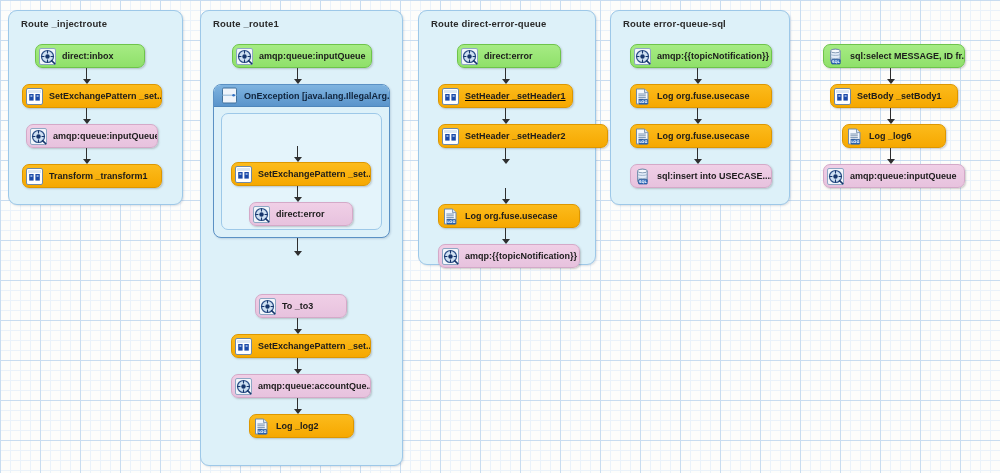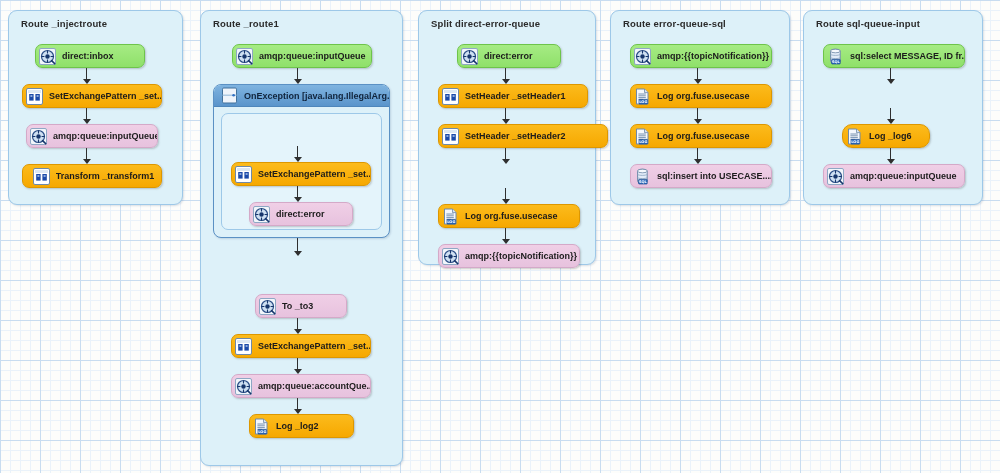--- a/index.html
+++ b/index.html
@@ -200,21 +200,21 @@
         <svg width="17" height="17" viewBox="0 0 17 17">
           <rect x="0.5" y="0.5" width="16" height="16" rx="1.5" fill="#f2f6fb" stroke="#8ea7c4"></rect>
           <circle cx="8.5" cy="8.5" r="6" fill="#cfe0f2" stroke="#2a4d86" stroke-width="1.2"></circle>
           <circle cx="8.5" cy="8.5" r="2.2" fill="#16356b"></circle>
           <path d="M8.5 2.4 L8.5 5.4 M8.5 11.6 L8.5 14.6 M2.4 8.5 L5.4 8.5 M11.6 8.5 L14.6 8.5" stroke="#16356b" stroke-width="1.1"></path>
           <path d="M12.6 12.6 L15.8 15.8" stroke="#16356b" stroke-width="1.6" stroke-linecap="round"></path>
         </svg>
       </span>
       <span class="label">amqp:queue:inputQueue</span>
     </div>
-    <div class="node orange" style="left: 22px; top: 164px; width: 140px; justify-content: center;">
+    <div class="node orange" style="left: 22px; top: 164px; width: 140px;">
       <span class="icon">
         <svg width="17" height="17" viewBox="0 0 17 17">
           <rect x="0.5" y="0.5" width="16" height="16" rx="1.5" fill="#ffffff" stroke="#6f89a8"></rect>
           <rect x="2" y="2" width="13" height="3" fill="#dce7f3"></rect>
           <rect x="3.2" y="6" width="4.4" height="6.6" fill="#1b49a8"></rect>
           <rect x="9.4" y="6" width="4.4" height="6.6" fill="#1b49a8"></rect>
           <rect x="4.4" y="7.3" width="2" height="1.4" fill="#b9d2f2"></rect>
           <rect x="10.6" y="7.3" width="2" height="1.4" fill="#b9d2f2"></rect>
         </svg>
       </span>
@@ -344,21 +344,21 @@
           <path d="M2.5 1 L10.5 1 L14 4.6 L14 16 L2.5 16 Z" fill="#f4f8fd" stroke="#6f89a8"></path>
           <path d="M10.5 1 L10.5 4.6 L14 4.6" fill="#d6e4f4" stroke="#6f89a8" stroke-width="0.8"></path>
           <path d="M4.4 6 L11.8 6 M4.4 7.8 L11.8 7.8 M4.4 9.6 L11.8 9.6 M4.4 11.4 L9 11.4" stroke="#6c88a8" stroke-width="0.9"></path>
           <rect x="5" y="11.4" width="8.6" height="4.6" rx="0.6" fill="#2f6fc4" stroke="#1d4b8c" stroke-width="0.7"></rect>
           <text x="9.3" y="15" font-family="DejaVu Sans, sans-serif" font-size="3.6" fill="#ffffff" text-anchor="middle" font-weight="bold">LOG</text>
         </svg>
       </span>
       <span class="label">Log _log2</span>
     </div>
     <div class="route-panel" style="left: 418px; top: 10px; width: 178px; height: 255px;">
-      <div class="route-title">Split direct-error-queue</div>
+      <div class="route-title">Route direct-error-queue</div>
     </div>
     <div class="arrow" style="left: 501px; top: 68px; height: 16px;">
       <div class="shaft" style="height: 11px;"></div>
       <div class="head" style="top: 11px;"></div>
     </div>
     <div class="arrow" style="left: 501px; top: 108px; height: 16px;">
       <div class="shaft" style="height: 11px;"></div>
       <div class="head" style="top: 11px;"></div>
     </div>
     <div class="arrow" style="left: 501px; top: 148px; height: 16px;">
@@ -378,21 +378,21 @@
         <svg width="17" height="17" viewBox="0 0 17 17">
           <rect x="0.5" y="0.5" width="16" height="16" rx="1.5" fill="#f2f6fb" stroke="#8ea7c4"></rect>
           <circle cx="8.5" cy="8.5" r="6" fill="#cfe0f2" stroke="#2a4d86" stroke-width="1.2"></circle>
           <circle cx="8.5" cy="8.5" r="2.2" fill="#16356b"></circle>
           <path d="M8.5 2.4 L8.5 5.4 M8.5 11.6 L8.5 14.6 M2.4 8.5 L5.4 8.5 M11.6 8.5 L14.6 8.5" stroke="#16356b" stroke-width="1.1"></path>
           <path d="M12.6 12.6 L15.8 15.8" stroke="#16356b" stroke-width="1.6" stroke-linecap="round"></path>
         </svg>
       </span>
       <span class="label">direct:error</span>
     </div>
-    <div class="node orange" style="left: 438px; top: 84px; width: 150px;">
+    <div class="node orange" style="left: 438px; top: 84px; width: 135px; text-decoration: underline;">
       <span class="icon">
         <svg width="17" height="17" viewBox="0 0 17 17">
           <rect x="0.5" y="0.5" width="16" height="16" rx="1.5" fill="#ffffff" stroke="#6f89a8"></rect>
           <rect x="2" y="2" width="13" height="3" fill="#dce7f3"></rect>
           <rect x="3.2" y="6" width="4.4" height="6.6" fill="#1b49a8"></rect>
           <rect x="9.4" y="6" width="4.4" height="6.6" fill="#1b49a8"></rect>
           <rect x="4.4" y="7.3" width="2" height="1.4" fill="#b9d2f2"></rect>
           <rect x="10.6" y="7.3" width="2" height="1.4" fill="#b9d2f2"></rect>
         </svg>
       </span>
@@ -491,23 +491,20 @@
         <svg width="17" height="17" viewBox="0 0 17 17">
           <path d="M3.6 3 C3.6 1.8 6 1.2 8.4 1.2 C10.8 1.2 13.2 1.8 13.2 3 L13.2 13.4 C13.2 14.6 10.8 15.2 8.4 15.2 C6 15.2 3.6 14.6 3.6 13.4 Z" fill="#e3ecf8" stroke="#6f89a8"></path>
           <ellipse cx="8.4" cy="3" rx="4.8" ry="1.8" fill="#f6f9fd" stroke="#6f89a8" stroke-width="0.8"></ellipse>
           <path d="M3.6 6.4 C4.8 7.7 12 7.7 13.2 6.4 M3.6 9.6 C4.8 10.9 12 10.9 13.2 9.6" stroke="#8ba4bf" stroke-width="0.8" fill="none"></path>
           <rect x="4.6" y="11.4" width="8.6" height="4.6" rx="0.6" fill="#2f6fc4" stroke="#1d4b8c" stroke-width="0.7"></rect>
           <text x="8.9" y="15" font-family="DejaVu Sans, sans-serif" font-size="3.6" fill="#ffffff" text-anchor="middle" font-weight="bold">SQL</text>
         </svg>
       </span>
       <span class="label">sql:insert into USECASE....</span>
     </div>
-    <div class="route-panel" style="left: 803px; top: 10px; width: 180px; height: 195px;">
-      <div class="route-title">Route sql-queue-input</div>
-    </div>
     <div class="arrow" style="left: 886px; top: 68px; height: 16px;">
       <div class="shaft" style="height: 11px;"></div>
       <div class="head" style="top: 11px;"></div>
     </div>
     <div class="arrow" style="left: 886px; top: 108px; height: 16px;">
       <div class="shaft" style="height: 11px;"></div>
       <div class="head" style="top: 11px;"></div>
     </div>
     <div class="arrow" style="left: 886px; top: 148px; height: 16px;">
       <div class="shaft" style="height: 11px;"></div>
@@ -518,21 +515,34 @@
         <svg width="17" height="17" viewBox="0 0 17 17">
           <path d="M3.6 3 C3.6 1.8 6 1.2 8.4 1.2 C10.8 1.2 13.2 1.8 13.2 3 L13.2 13.4 C13.2 14.6 10.8 15.2 8.4 15.2 C6 15.2 3.6 14.6 3.6 13.4 Z" fill="#e3ecf8" stroke="#6f89a8"></path>
           <ellipse cx="8.4" cy="3" rx="4.8" ry="1.8" fill="#f6f9fd" stroke="#6f89a8" stroke-width="0.8"></ellipse>
           <path d="M3.6 6.4 C4.8 7.7 12 7.7 13.2 6.4 M3.6 9.6 C4.8 10.9 12 10.9 13.2 9.6" stroke="#8ba4bf" stroke-width="0.8" fill="none"></path>
           <rect x="4.6" y="11.4" width="8.6" height="4.6" rx="0.6" fill="#2f6fc4" stroke="#1d4b8c" stroke-width="0.7"></rect>
           <text x="8.9" y="15" font-family="DejaVu Sans, sans-serif" font-size="3.6" fill="#ffffff" text-anchor="middle" font-weight="bold">SQL</text>
         </svg>
       </span>
       <span class="label">sql:select MESSAGE, ID fr...</span>
     </div>
-    <div class="node orange" style="left: 842px; top: 124px; width: 88px; border-radius: 10px;">
+    <div class="node orange" style="left: 830px; top: 84px; width: 128px;">
+      <span class="icon">
+        <svg width="17" height="17" viewBox="0 0 17 17">
+          <rect x="0.5" y="0.5" width="16" height="16" rx="1.5" fill="#ffffff" stroke="#6f89a8"></rect>
+          <rect x="2" y="2" width="13" height="3" fill="#dce7f3"></rect>
+          <rect x="3.2" y="6" width="4.4" height="6.6" fill="#1b49a8"></rect>
+          <rect x="9.4" y="6" width="4.4" height="6.6" fill="#1b49a8"></rect>
+          <rect x="4.4" y="7.3" width="2" height="1.4" fill="#b9d2f2"></rect>
+          <rect x="10.6" y="7.3" width="2" height="1.4" fill="#b9d2f2"></rect>
+        </svg>
+      </span>
+      <span class="label">SetBody _setBody1</span>
+    </div>
+    <div class="node orange" style="left: 842px; top: 124px; width: 104px;">
       <span class="icon">
         <svg width="17" height="17" viewBox="0 0 17 17">
           <path d="M2.5 1 L10.5 1 L14 4.6 L14 16 L2.5 16 Z" fill="#f4f8fd" stroke="#6f89a8"></path>
           <path d="M10.5 1 L10.5 4.6 L14 4.6" fill="#d6e4f4" stroke="#6f89a8" stroke-width="0.8"></path>
           <path d="M4.4 6 L11.8 6 M4.4 7.8 L11.8 7.8 M4.4 9.6 L11.8 9.6 M4.4 11.4 L9 11.4" stroke="#6c88a8" stroke-width="0.9"></path>
           <rect x="5" y="11.4" width="8.6" height="4.6" rx="0.6" fill="#2f6fc4" stroke="#1d4b8c" stroke-width="0.7"></rect>
           <text x="9.3" y="15" font-family="DejaVu Sans, sans-serif" font-size="3.6" fill="#ffffff" text-anchor="middle" font-weight="bold">LOG</text>
         </svg>
       </span>
       <span class="label">Log _log6</span>

